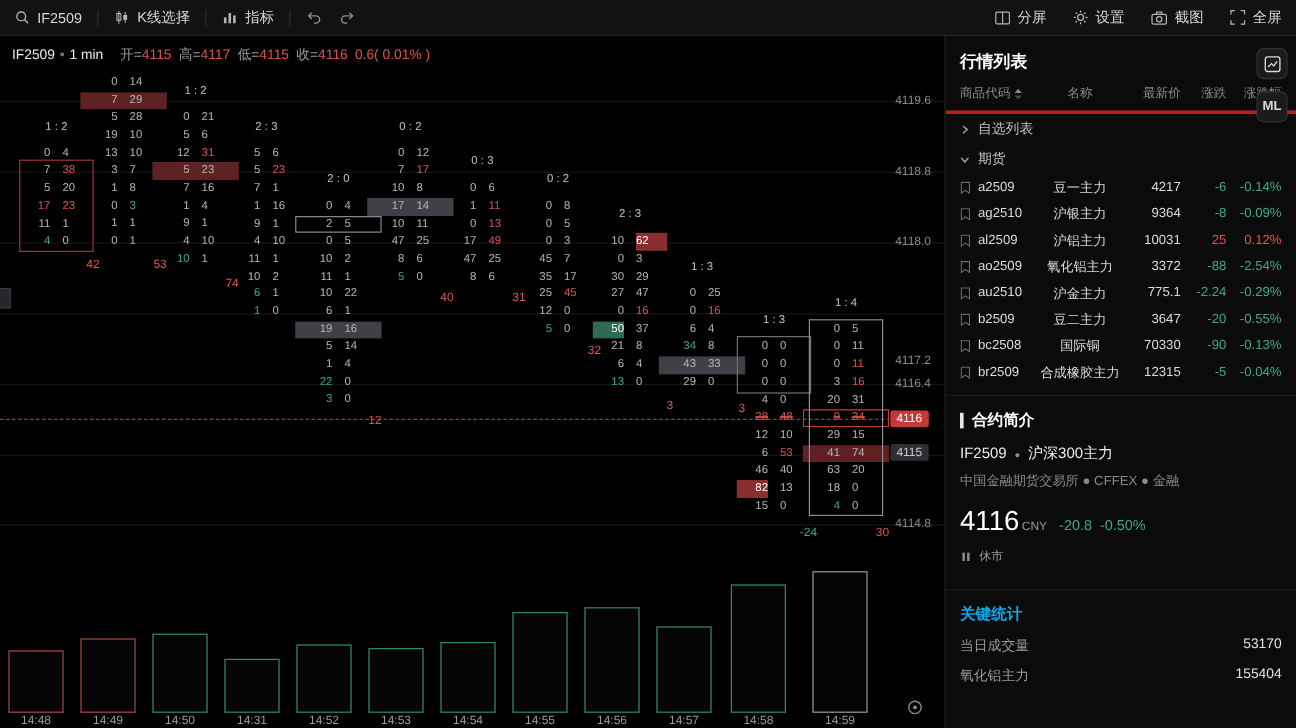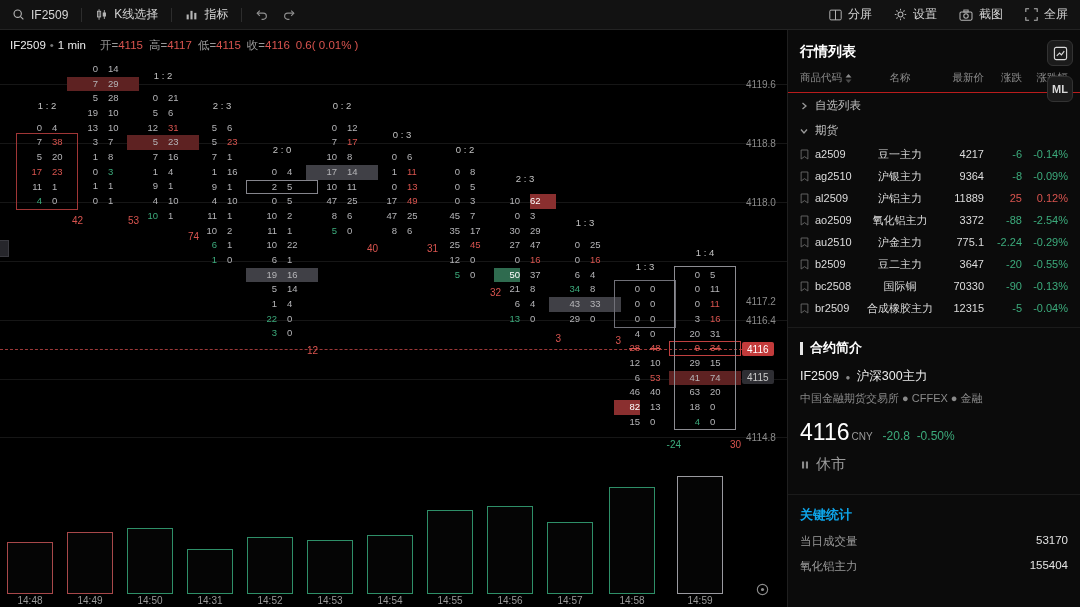--- a/index.html
+++ b/index.html
@@ -53,21 +53,21 @@
             color:#9a9a9a; font-size:10px; }
   .left-tab { position:absolute; left:0; top:240px; width:9px; height:17px; background:#26262b;
               border:1px solid #3a3a40; border-left:none; }
   .cross-btn { position:absolute; left:755px; top:582px; color:#8b8b8b; cursor:pointer; }
 
   
   .panel { position:absolute; top:30px; right:0; width:293px; height:577px; background:#0b0b0b;
            border-left:1px solid #1f1f1f; z-index:10; }
   .panel-title { padding:13px 12px 10px; color:#fff; font-size:14px; font-weight:bold; }
   .wl-header { display:flex; align-items:center; padding:0 12px 7px; color:#8a8a8a; font-size:10.5px;
-               border-bottom:1px solid #b91c1c; }
+               border-bottom:3px solid #b91c1c; }
   .wlh-code { width:64px; display:flex; align-items:center; gap:3px; }
   .wlh-name { flex:1; text-align:center; }
   .wlh-price { width:48px; text-align:right; }
   .wlh-chg { width:38px; text-align:right; }
   .wlh-pct { width:46px; text-align:right; }
   .wl-group { display:flex; align-items:center; gap:7px; padding:0 12px; height:25px;
               color:#c2c2c2; font-size:11.5px; cursor:pointer; }
   .wl-row { display:flex; align-items:center; padding:0 12px; height:22px; font-size:11px; cursor:pointer; }
   .wl-flag { width:15px; color:#6a6a6a; display:flex; align-items:center; }
   .wl-code { width:49px; color:#dcdcdc; }
@@ -80,21 +80,21 @@
   .section { border-top:1px solid #1b1b1b; padding:11px 12px 12px; margin-top:8px; }
   .sec-title { display:flex; align-items:center; gap:7px; color:#fff; font-size:13px; font-weight:bold; }
   .accent { width:3px; height:13px; background:#e6e6e6; }
   .contract-line1 { margin-top:11px; color:#ececec; font-size:12.5px; }
   .contract-line2 { margin-top:6px; color:#8a8a8a; font-size:11px; }
   .dot-sep { color:#8a8a8a; font-size:8px; margin:0 3px; }
   .price-row { margin-top:13px; display:flex; align-items:baseline; }
   .big-price { color:#fff; font-size:23px; }
   .cny { color:#9a9a9a; font-size:10px; margin-left:2px; }
   .price-chg { margin-left:10px; font-size:12px; }
-  .status { margin-top:9px; display:flex; align-items:center; gap:6px; color:#9a9a9a; font-size:15px; }
+  .status { margin-top:9px; display:flex; align-items:center; gap:6px; color:#9a9a9a; font-size:10px; }
   .stats-title { color:#0ea5e9; font-size:13px; font-weight:bold; }
   .stat-row { display:flex; justify-content:space-between; margin-top:10px; font-size:11.5px; }
   .stat-row .sl { color:#9a9a9a; } .stat-row .sv { color:#e3e3e3; }
 
   .side-btn { position:absolute; right:7px; width:26px; height:26px; background:#1b1b1b;
               border:1px solid #333; border-radius:6px; display:flex; align-items:center;
               justify-content:center; color:#d8d8d8; font-size:11px; font-weight:bold;
               cursor:pointer; z-index:30; }
 </style>
 </head>
@@ -759,21 +759,21 @@
         <span class="wl-pct down">-0.09%</span>
       </div>
       <div class="wl-row">
         <span class="wl-flag">
           <svg width="9" height="11" viewBox="0 0 12 14">
             <path d="M1.5 1 H10.5 V13 L6 9.8 L1.5 13 Z" fill="none" stroke="currentColor" stroke-width="1.2"></path>
           </svg>
         </span>
         <span class="wl-code">al2509</span>
         <span class="wl-name">沪铝主力</span>
-        <span class="wl-price">11889</span>
+        <span class="wl-price">10031</span>
         <span class="wl-chg up">25</span>
         <span class="wl-pct up">0.12%</span>
       </div>
       <div class="wl-row">
         <span class="wl-flag">
           <svg width="9" height="11" viewBox="0 0 12 14">
             <path d="M1.5 1 H10.5 V13 L6 9.8 L1.5 13 Z" fill="none" stroke="currentColor" stroke-width="1.2"></path>
           </svg>
         </span>
         <span class="wl-code">ao2509</span>

